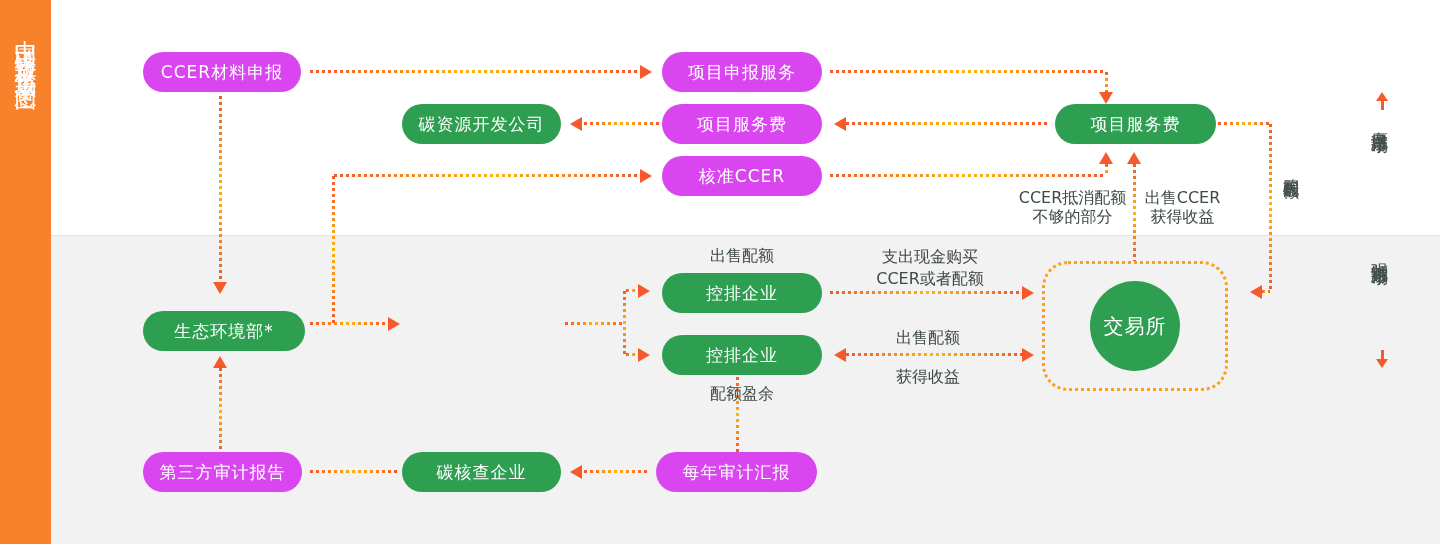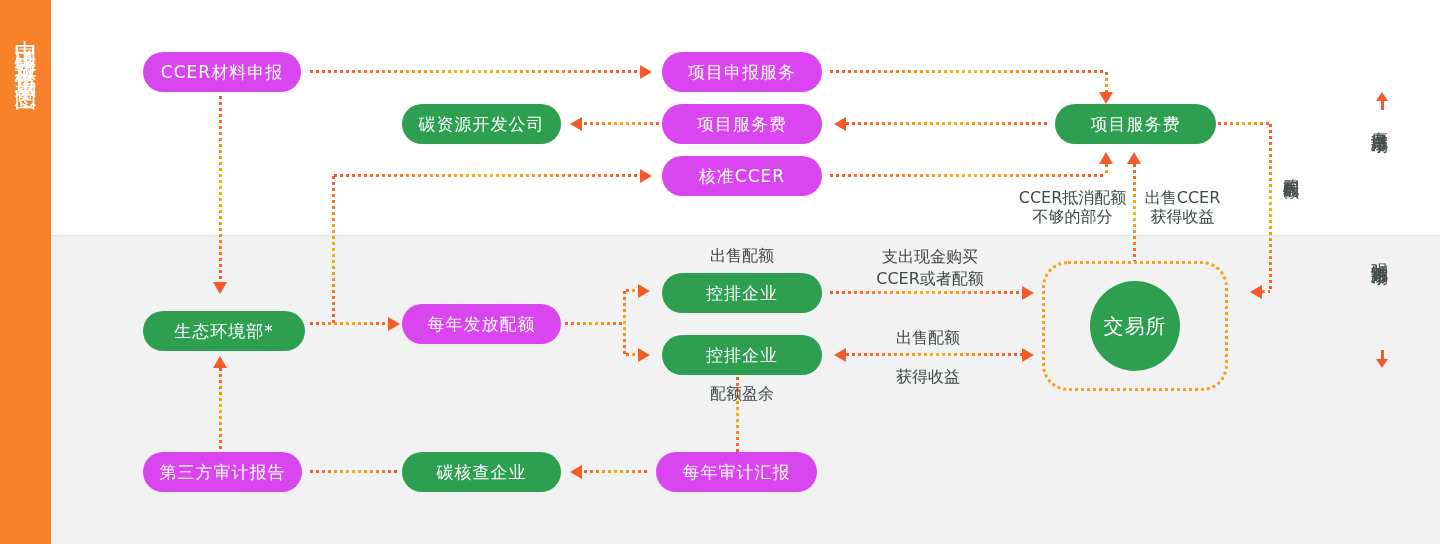--- a/index.html
+++ b/index.html
@@ -71,21 +71,20 @@
   </aside>
 
   <div class="pill orange" style="left:143px;top:52px;width:158px">CCER材料申报</div>
   <div class="pill orange" style="left:662px;top:52px;width:160px">项目申报服务</div>
   <div class="pill green" style="left:402px;top:104px;width:159px">碳资源开发公司</div>
   <div class="pill orange" style="left:662px;top:104px;width:160px">项目服务费</div>
   <div class="pill orange" style="left:662px;top:156px;width:160px">核准CCER</div>
   <div class="pill green" style="left:1055px;top:104px;width:161px">项目服务费</div>
 
   <div class="pill green" style="left:143px;top:311px;width:162px">生态环境部*</div>
-  <div class="pill orange" style="left:402px;top:304px;width:159px">每年发放配额</div>
   <div class="pill green" style="left:662px;top:273px;width:160px">控排企业</div>
   <div class="pill green" style="left:662px;top:335px;width:160px">控排企业</div>
   <div class="pill orange" style="left:143px;top:452px;width:159px">第三方审计报告</div>
   <div class="pill green" style="left:402px;top:452px;width:159px">碳核查企业</div>
   <div class="pill orange" style="left:656px;top:452px;width:161px">每年审计汇报</div>
 
   <div class="frame"></div>
   <div class="circle">交易所</div>
 
   <div class="hl" style="left:310px;top:70px;width:330px"></div>

